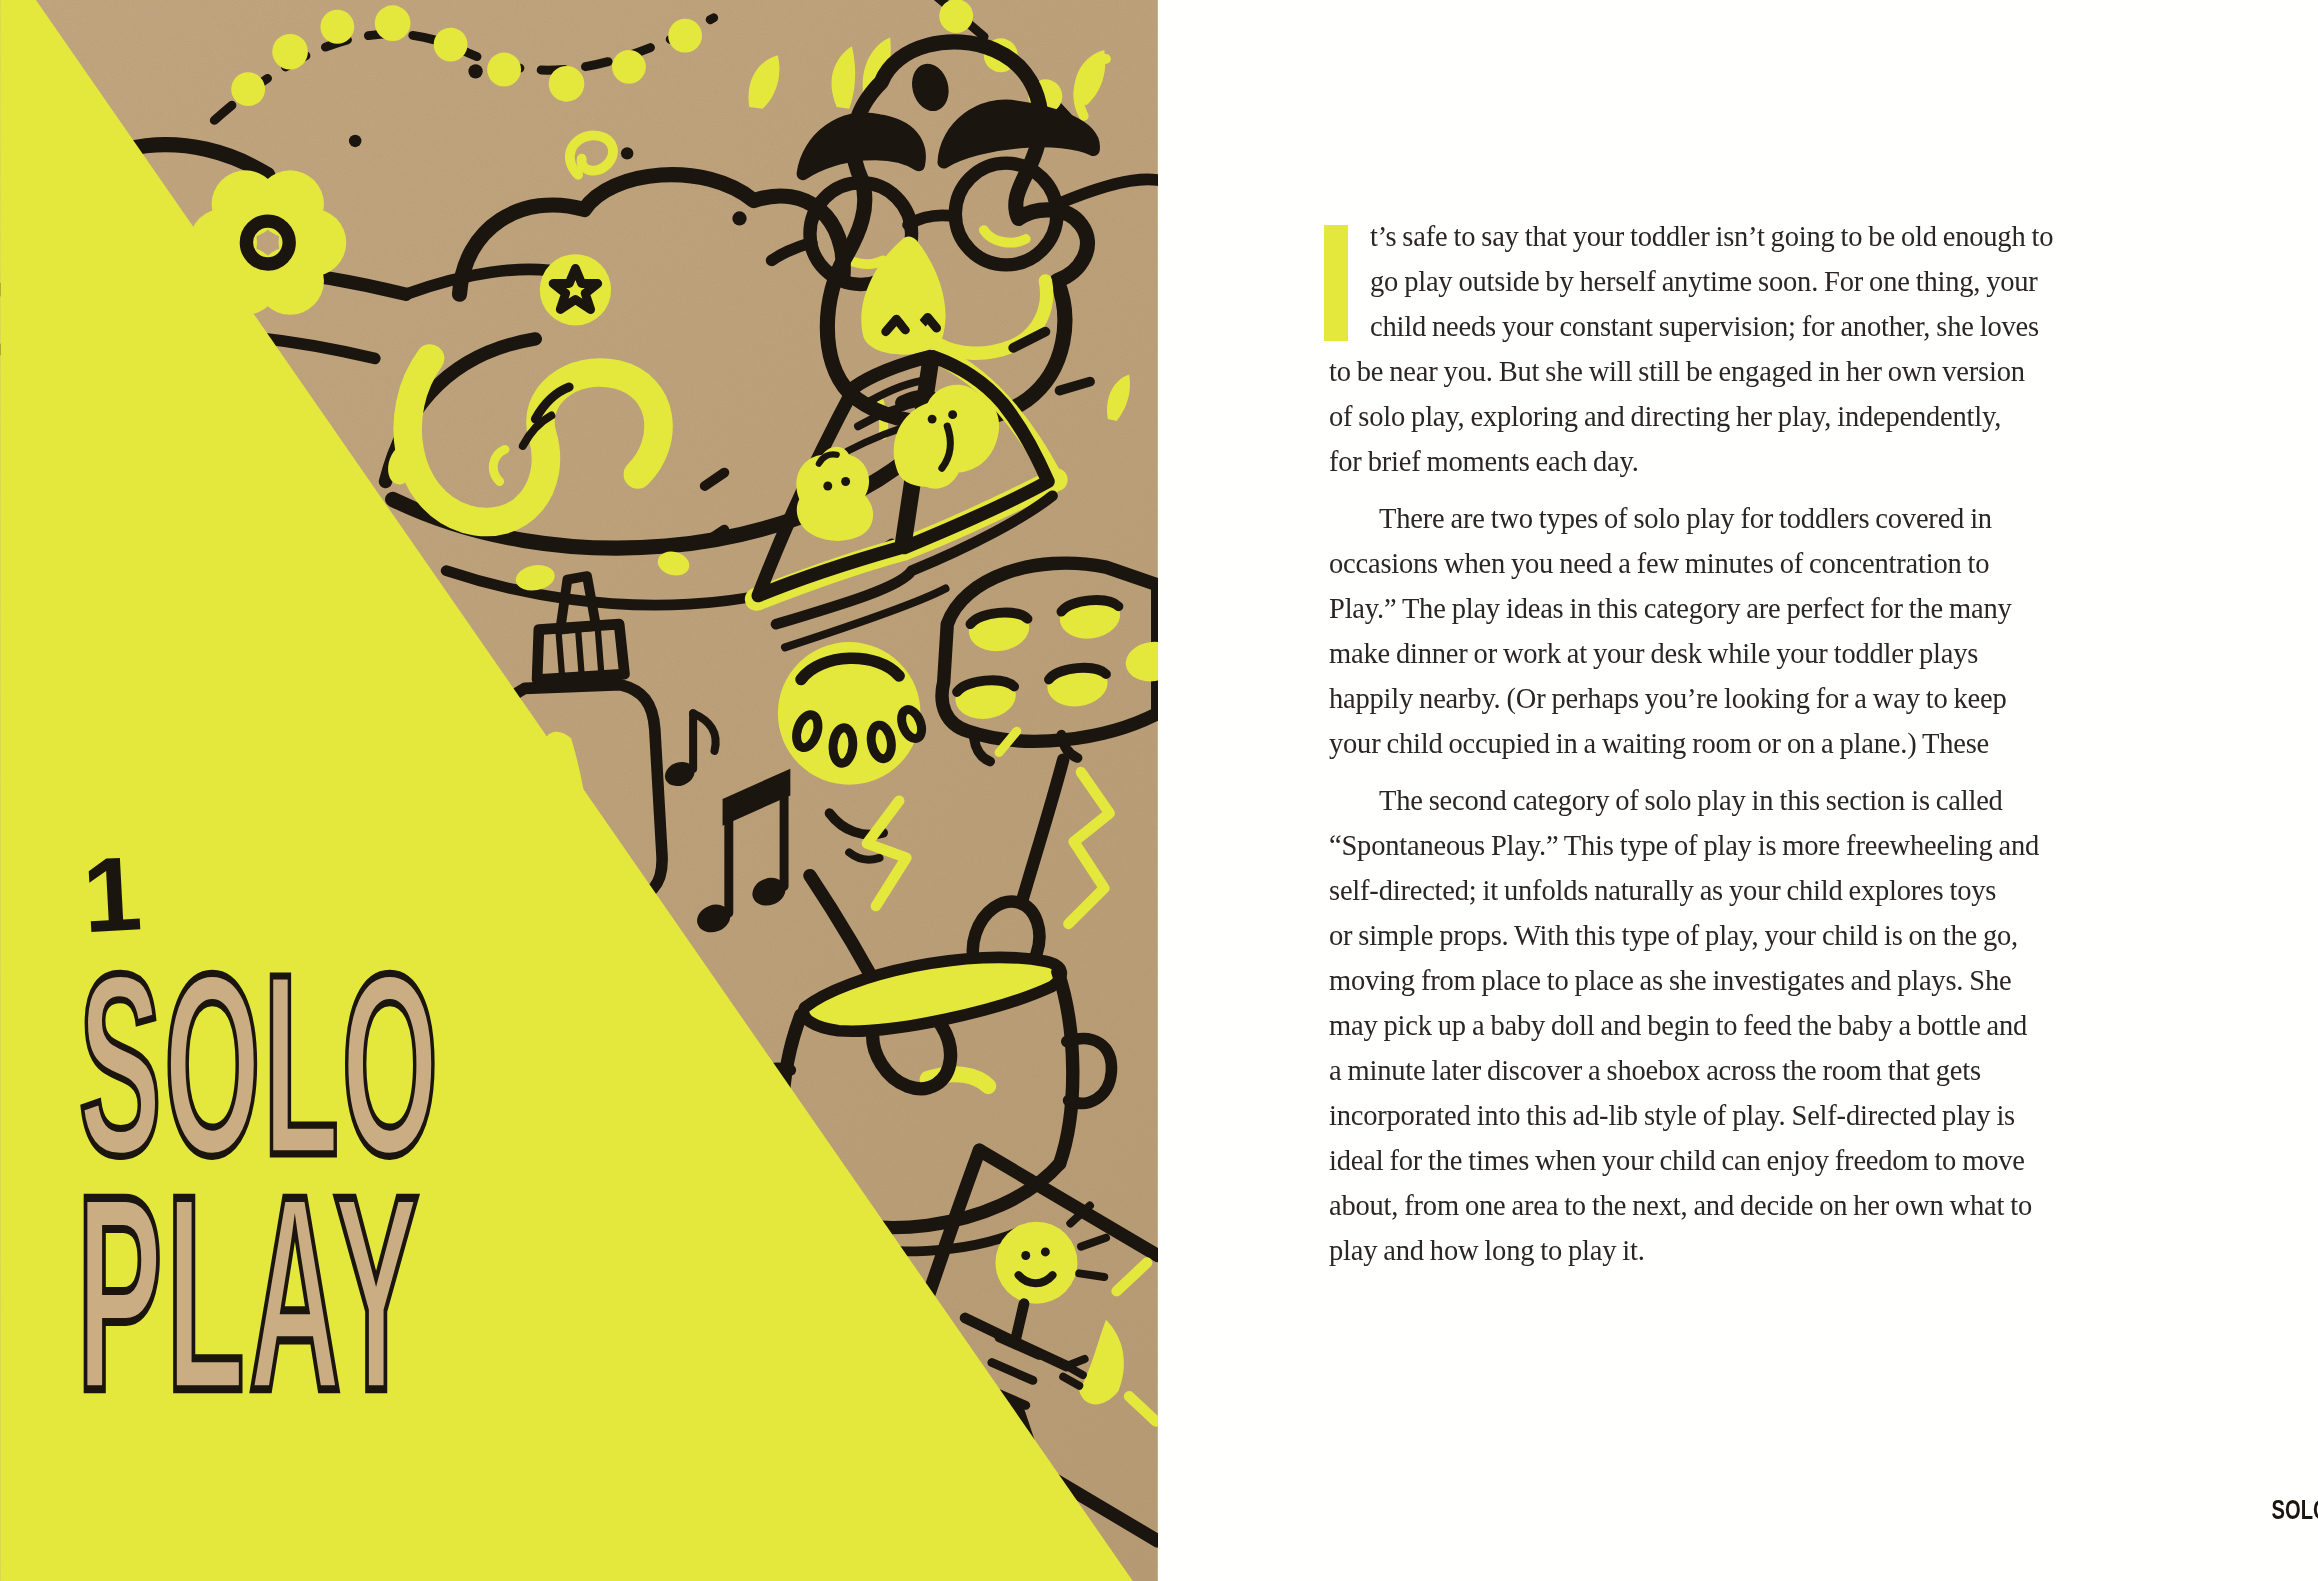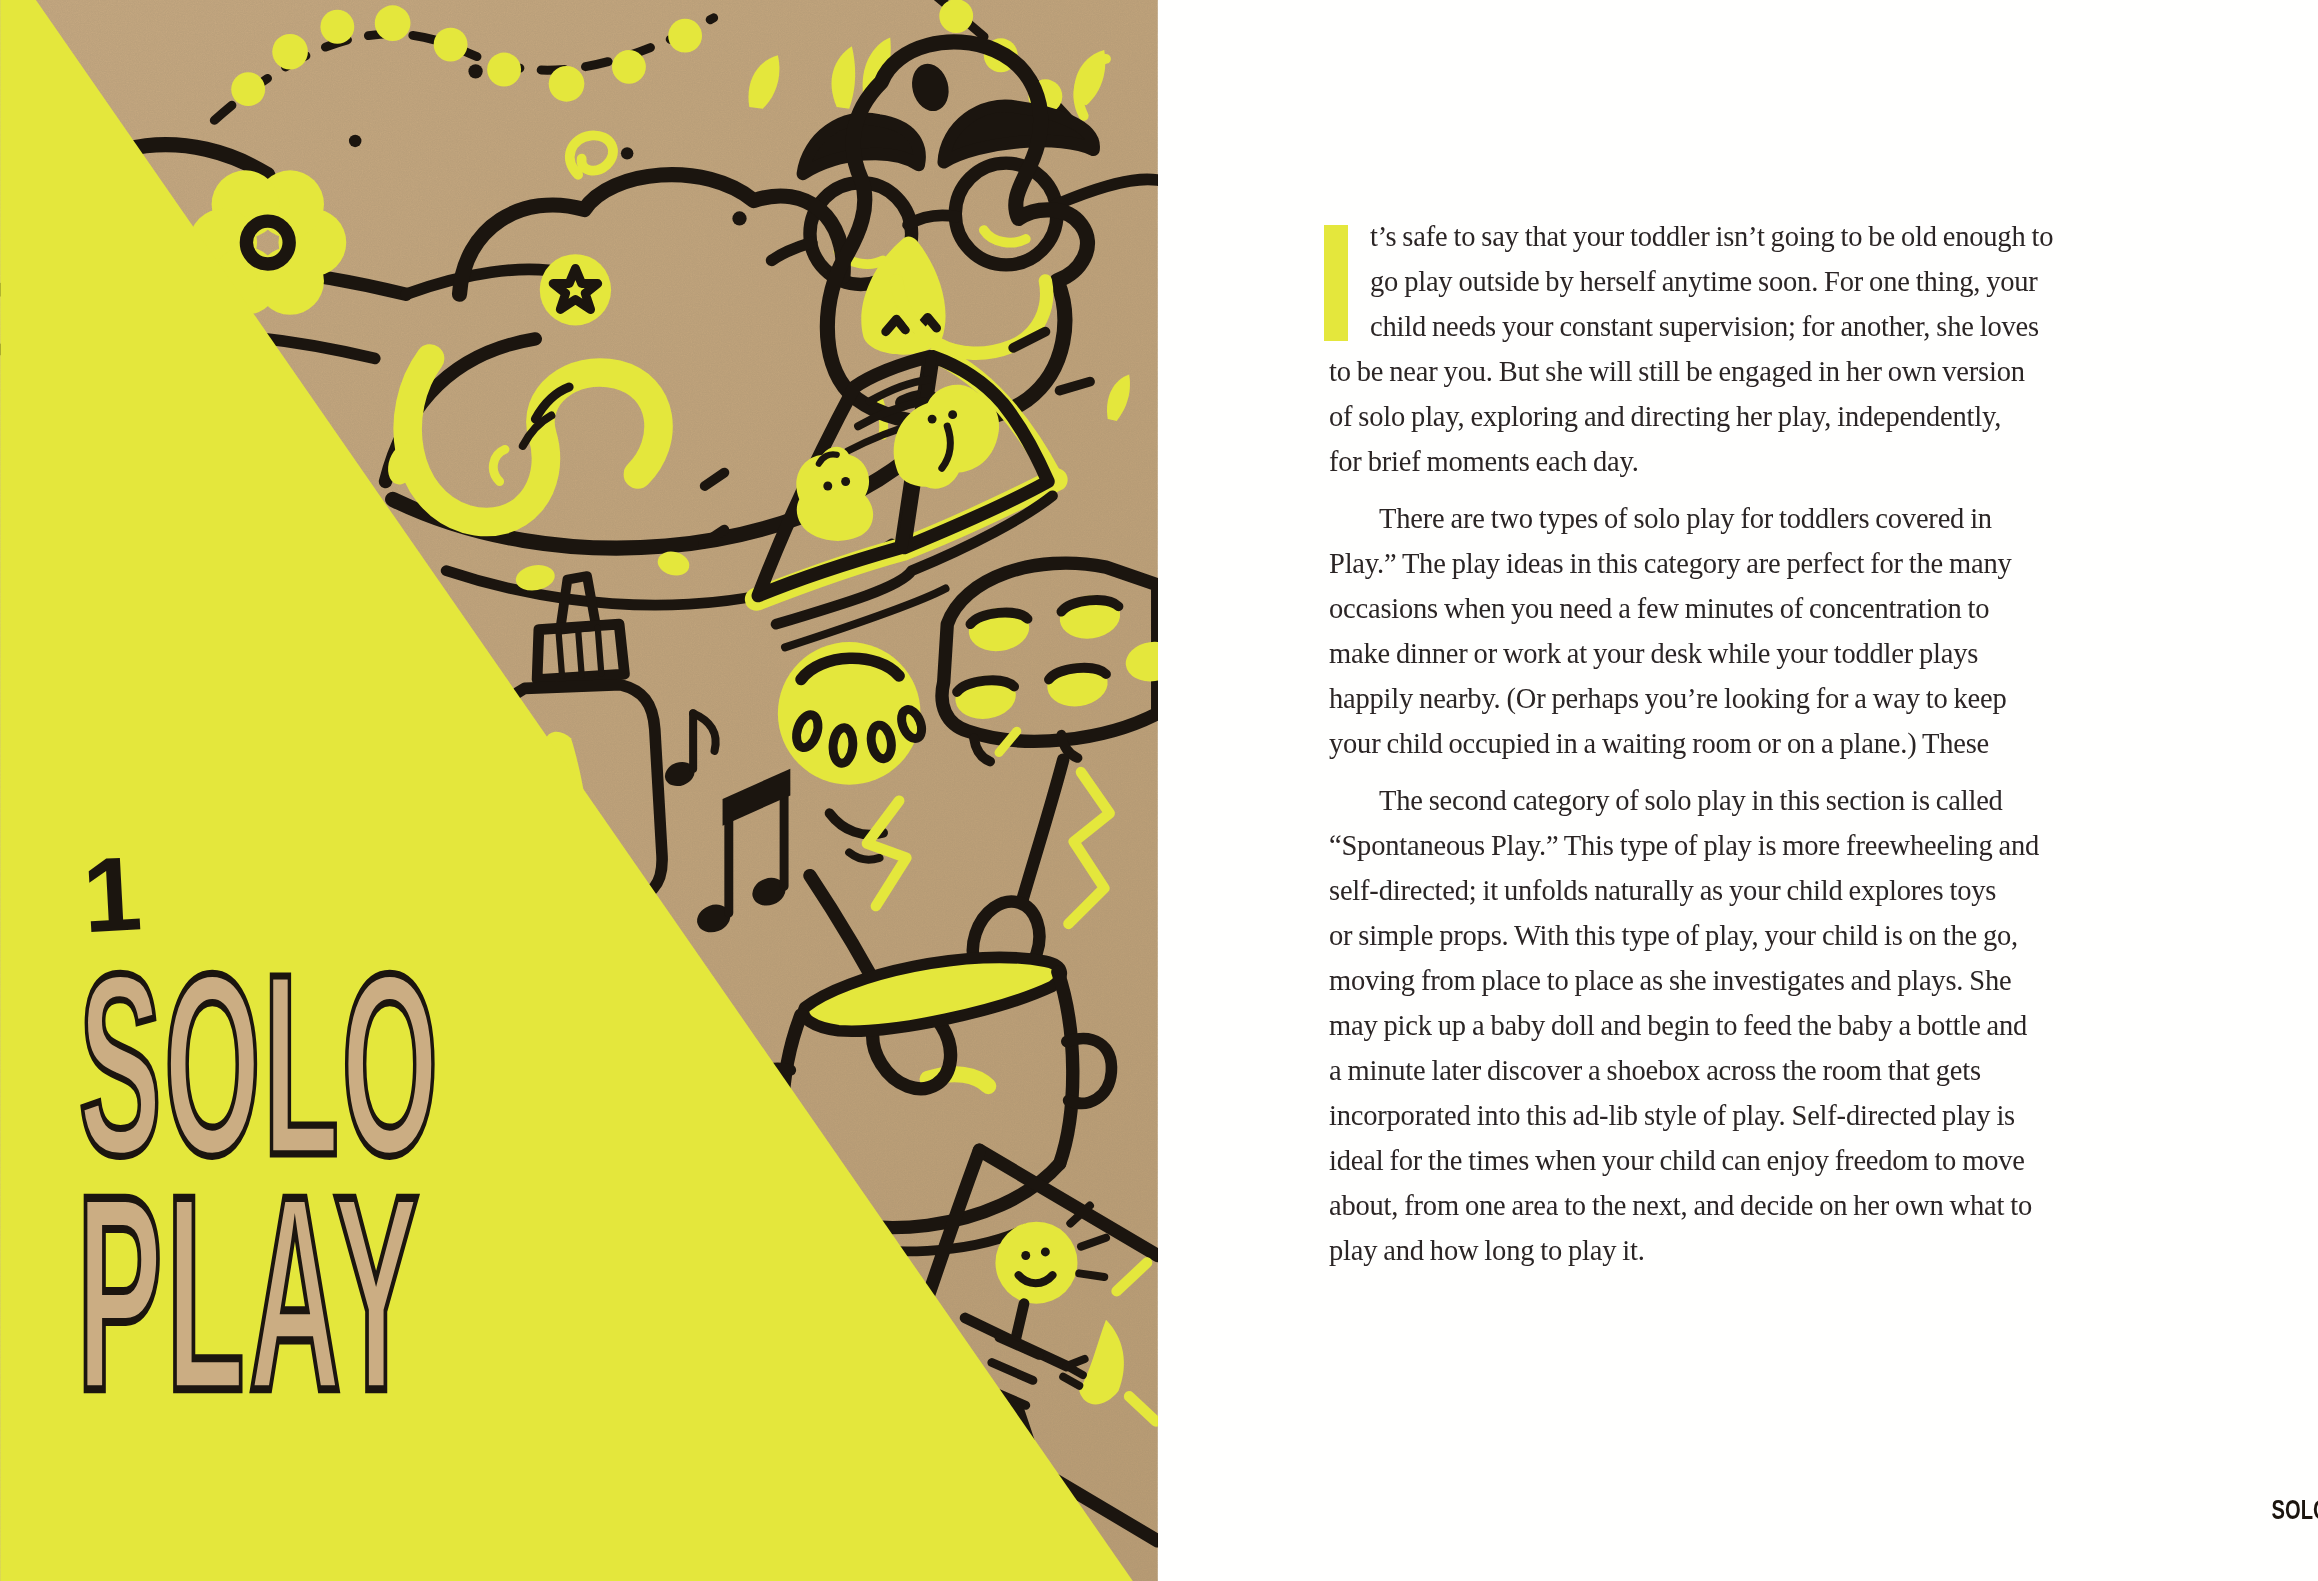--- a/index.html
+++ b/index.html
@@ -264,22 +264,22 @@
       <div class="para">
           <div class="line inset">t’s safe to say that your toddler isn’t going to be old enough to</div>
           <div class="line inset">go play outside by herself anytime soon. For one thing, your</div>
           <div class="line inset">child needs your constant supervision; for another, she loves</div>
           <div class="line">to be near you. But she will still be engaged in her own version</div>
           <div class="line">of solo play, exploring and directing her play, independently,</div>
           <div class="line">for brief moments each day.</div>
         </div>
       <div class="para">
           <div class="line indent">There are two types of solo play for toddlers covered in</div>
+          <div class="line">occasions when you need a few minutes of concentration to</div>
           <div class="line">Play.” The play ideas in this category are perfect for the many</div>
-          <div class="line">occasions when you need a few minutes of concentration to</div>
           <div class="line">make dinner or work at your desk while your toddler plays</div>
           <div class="line">happily nearby. (Or perhaps you’re looking for a way to keep</div>
           <div class="line">your child occupied in a waiting room or on a plane.) These</div>
         </div>
       <div class="para">
           <div class="line indent">The second category of solo play in this section is called</div>
           <div class="line">“Spontaneous Play.” This type of play is more freewheeling and</div>
           <div class="line">self-directed; it unfolds naturally as your child explores toys</div>
           <div class="line">or simple props. With this type of play, your child is on the go,</div>
           <div class="line">moving from place to place as she investigates and plays. She</div>

